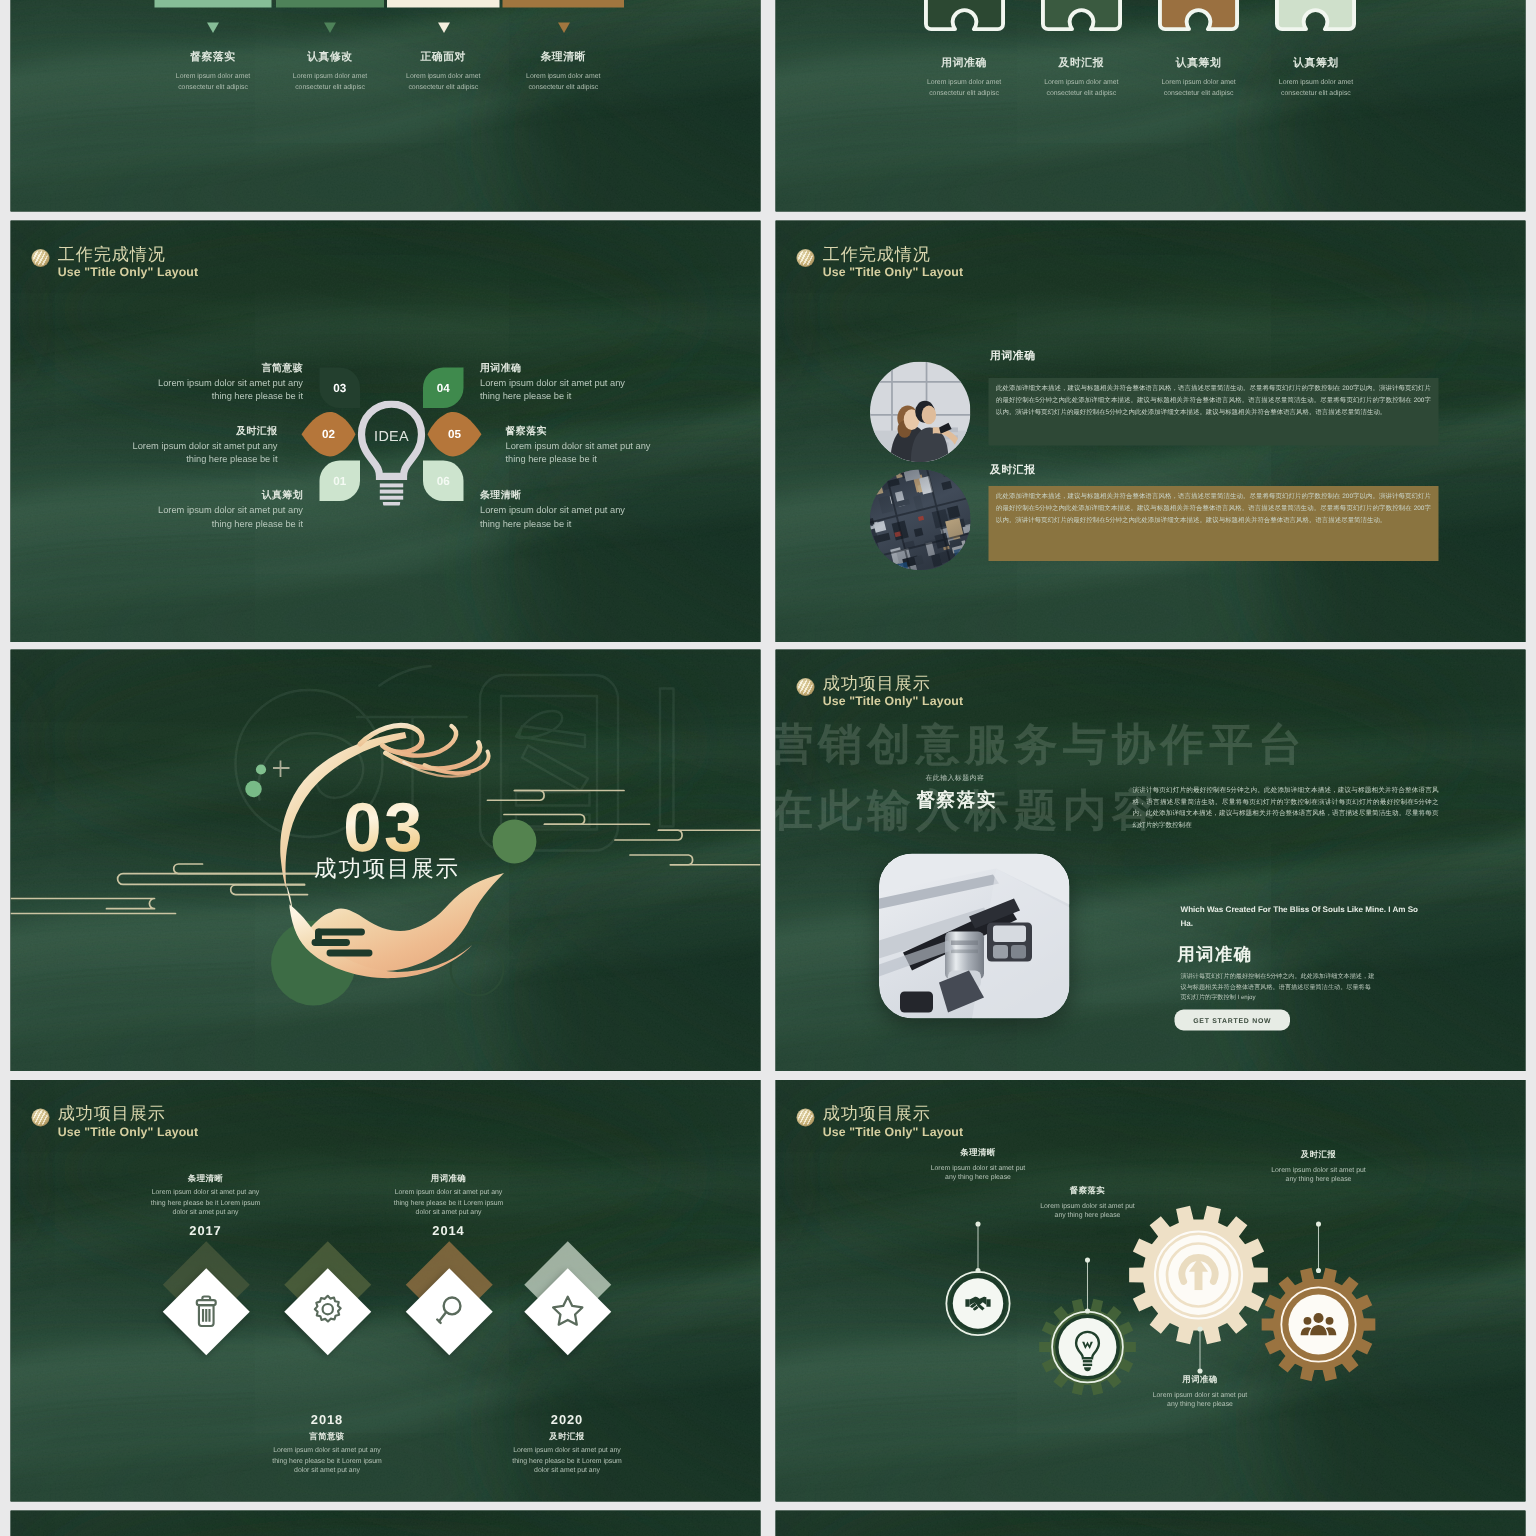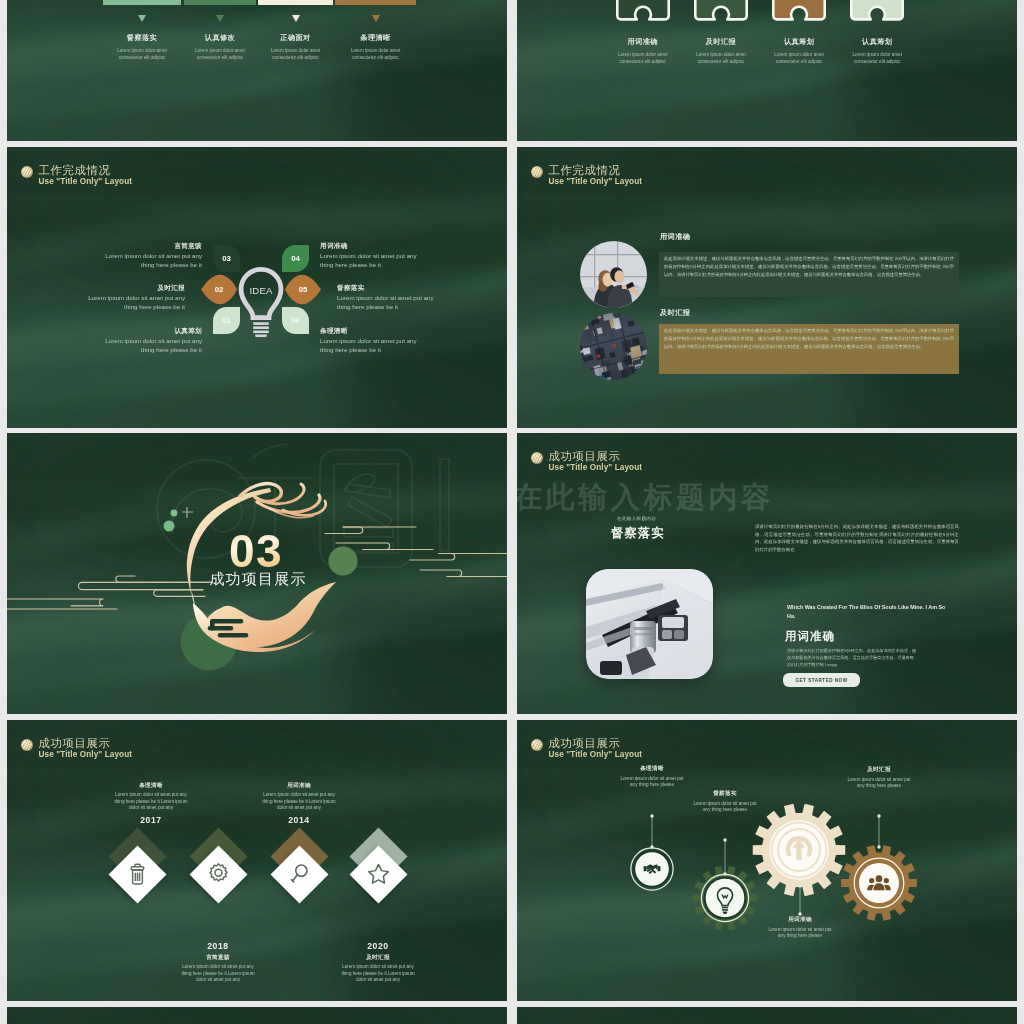--- a/index.html
+++ b/index.html
@@ -620,20 +620,21 @@
         </g>
       </svg>
     </div>
     <div class="quote" style="left:270px;top:170px;width:160px;">Which Was Created For The Bliss Of Souls Like Mine. I Am So Ha.</div>
     <div class="subhead" style="left:268px;top:196px;">用词准确</div>
     <div class="subpara" style="left:270px;top:215px;width:130px;">演讲计每页幻灯片的最好控制在5分钟之内。此处添加详细文本描述，建议与标题相关并符合整体语言风格。语言描述尽量简洁生动。尽量将每页幻灯片的字数控制 I enjoy</div>
     <div class="cta" style="left:266px;top:240px;">
       <span>GET STARTED NOW</span>
     </div>
     <div class="wm">
+      <div class="wm1">营销创意服务与协作平台</div>
       <div class="wm2">在此输入标题内容</div>
     </div>
   </div>
 
   <div class="slide" id="s4L" style="left:7px;top:720px;">
     <svg class="bg" viewBox="0 0 500 281" preserveAspectRatio="none">
       <use href="#silk"></use>
     </svg>
     <div class="hdr">
       <div class="seal"></div>
@@ -687,21 +688,21 @@
     <div class="dia-wrap" style="left:342px;top:125px;">
       <div class="dia-shadow" style="background:#ccd9cb;"></div>
       <div class="dia">
         <svg viewBox="0 0 20 20">
           <g transform="translate(10 10) scale(0.70) translate(-10 -10)">
             <path d="M10 3.0 L12.1 7.3 L16.8 8.0 L13.4 11.3 L14.2 16 L10 13.8 L5.8 16 L6.6 11.3 L3.2 8.0 L7.9 7.3 Z" fill="none" stroke="#5a6b5c" stroke-width="1.05" stroke-linejoin="round"></path>
           </g>
         </svg>
       </div>
     </div>
-    <div class="tl-block tl-top" style="left:103px;top:62px;width:82px;">
+    <div class="tl-block tl-top" style="left:89px;top:62px;width:82px;">
       <div class="tl-lab">条理清晰</div>
       <div class="tl-desc">Lorem ipsum dolor sit amet put any thing here please be it Lorem ipsum dolor sit amet put any</div>
       <div class="tl-year">2017</div>
     </div>
     <div class="tl-block tl-bot" style="left:170px;top:189px;width:82px;">
       <div class="tl-year">2018</div>
       <div class="tl-lab">言简意骇</div>
       <div class="tl-desc">Lorem ipsum dolor sit amet put any thing here please be it Lorem ipsum dolor sit amet put any</div>
     </div>
     <div class="tl-block tl-top" style="left:251px;top:62px;width:82px;">

